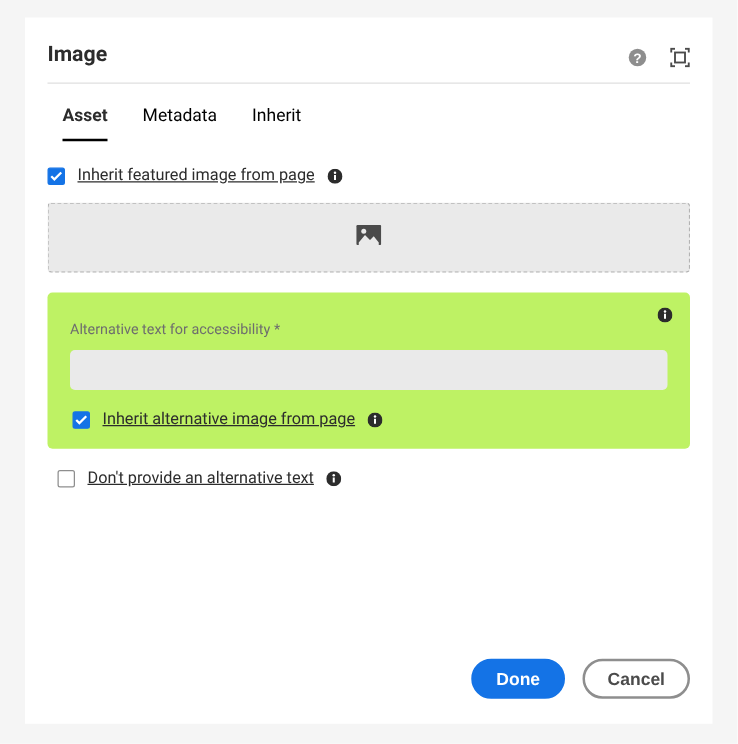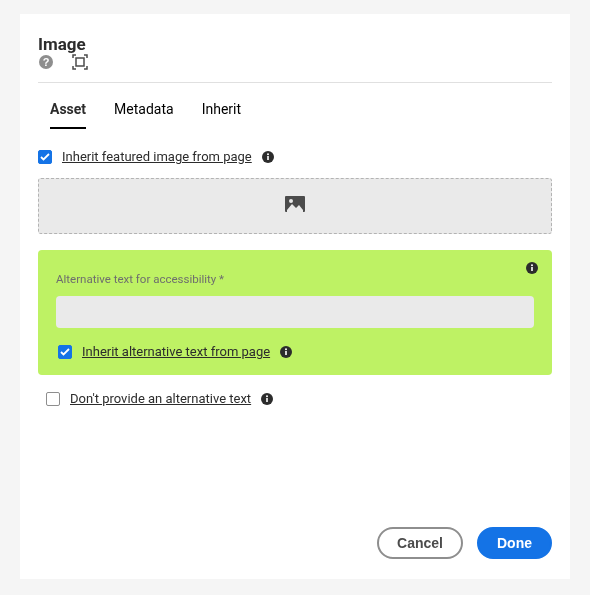--- a/index.html
+++ b/index.html
@@ -12,25 +12,24 @@
   }
   .dialog {
     background: #fff;
     margin: 14px 20px;
     padding: 20px 18px;
     position: relative;
     height: 565px;
   }
   .header {
     display: flex;
-    align-items: flex-start;
+    align-items: flex-end;
     justify-content: space-between;
     border-bottom: 1px solid #e0e0e0;
     padding-bottom: 12px;
-    flex-direction: column;
   }
   .title {
     font-size: 17px;
     font-weight: 700;
     color: #2c2c2c;
   }
   .header-icons {
     display: flex;
     gap: 18px;
     align-items: center;
@@ -239,21 +238,21 @@
           </svg>
       </span>
       <div class="field-label">Alternative text for accessibility *</div>
       <input type="text" class="text-input" value="" style="">
       <div class="checkbox-row">
         <div class="checkbox checked">
           <svg width="10" height="10" viewBox="0 0 10 10">
               <path d="M1 5l2.5 2.5L9 2" stroke="#fff" stroke-width="1.8" fill="none"></path>
             </svg>
         </div>
-        <span class="checkbox-label">Inherit alternative text from page</span>
+        <span class="checkbox-label">Inherit alternative image from page</span>
         <span class="info-icon">
           <svg width="12" height="12" viewBox="0 0 12 12">
               <circle cx="6" cy="6" r="6" fill="#2c2c2c"></circle>
               <rect x="5.2" y="5" width="1.6" height="4" fill="#fff"></rect>
               <circle cx="6" cy="3.2" r="1" fill="#fff"></circle>
             </svg>
         </span>
       </div>
     </div>
 
@@ -267,17 +266,17 @@
             <circle cx="6" cy="6" r="6" fill="#2c2c2c"></circle>
             <rect x="5.2" y="5" width="1.6" height="4" fill="#fff"></rect>
             <circle cx="6" cy="3.2" r="1" fill="#fff"></circle>
           </svg>
       </span>
     </div>
 
   </div>
 
   <div class="footer">
+    <button class="btn btn-primary">Done</button>
     <button class="btn btn-secondary">Cancel</button>
-    <button class="btn btn-primary">Done</button>
   </div>
 
 </div>
 
 </body></html>

